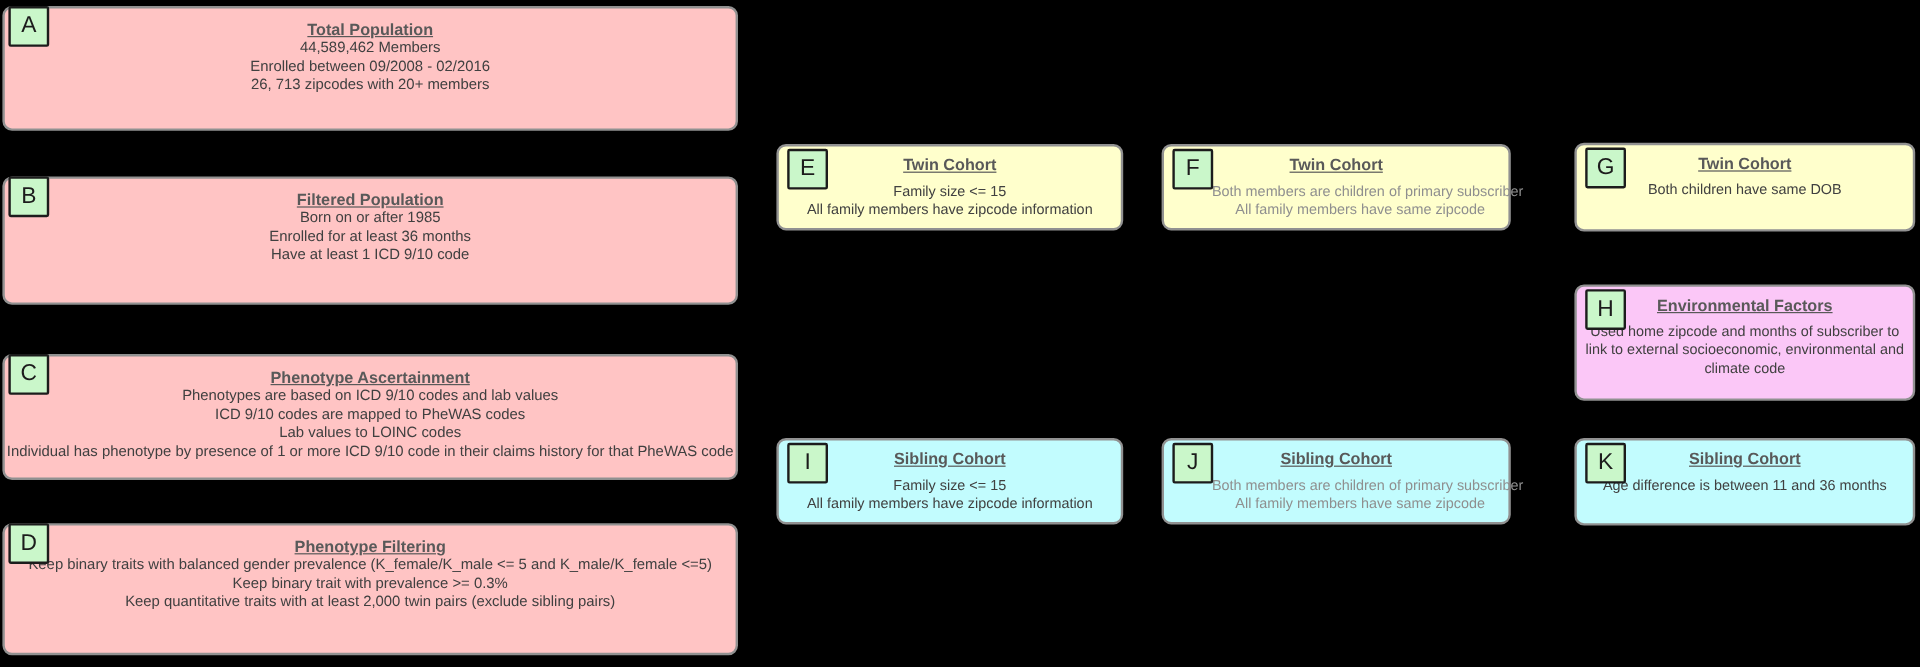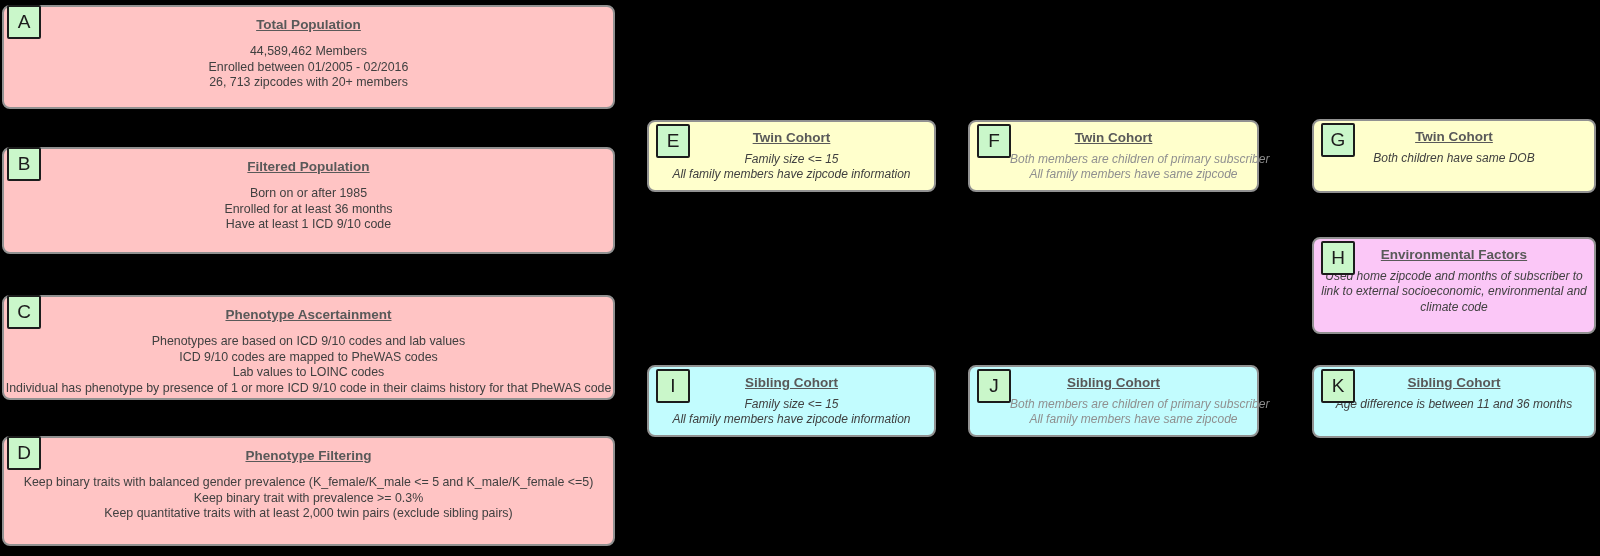--- a/index.html
+++ b/index.html
@@ -49,22 +49,22 @@
     font-weight: bold;
     font-size: 13.5px;
     color: #595959;
     padding-top: 10px;
     position: relative;
     z-index: 1;
     text-decoration: underline;
   }
   .small .title { padding-top: 8px; }
 
-  .lines { margin-top: 12px; position: relative; z-index: 1; }
-  .small .lines { margin-top: 7px; font-style: italic; }
+  .lines { margin-top: 0; position: relative; z-index: 1; }
+  .small .lines { margin-top: 7px; }
 
   .line {
     text-align: center;
     font-size: 12.4px;
     line-height: 15.6px;
     color: #404040;
     white-space: nowrap;
   }
   .small .line { font-size: 12px; line-height: 15.4px; }
   .muted .line { color: #8f8f8f; padding-left: 40px; }
@@ -85,21 +85,21 @@
 </head>
 <body>
 
 <div id="canvas">
 
   <div class="box pink big box-A">
     <div class="badge">A</div>
     <div class="title">Total Population</div>
     <div class="lines">
       <div class="line">44,589,462 Members</div>
-      <div class="line">Enrolled between 01/2005 - 02/2016</div>
+      <div class="line">Enrolled between 09/2008 - 02/2016</div>
       <div class="line">26, 713 zipcodes with 20+ members</div>
     </div>
   </div>
 
   <div class="box pink big box-B">
     <div class="badge">B</div>
     <div class="title">Filtered Population</div>
     <div class="lines">
       <div class="line">Born on or after 1985</div>
       <div class="line">Enrolled for at least 36 months</div>

